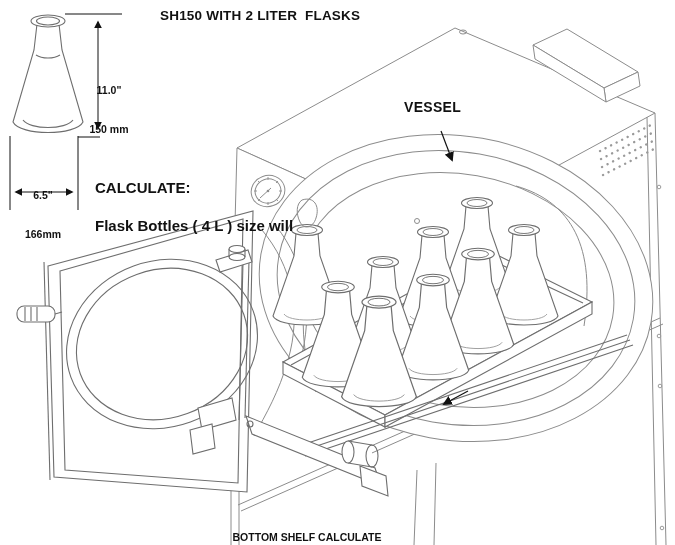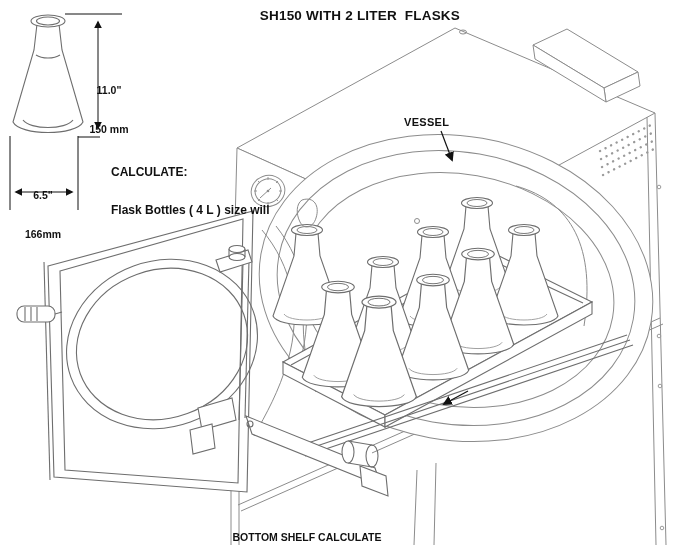--- a/index.html
+++ b/index.html
@@ -1,24 +1,24 @@
 <!DOCTYPE html>
 <html><head>
 <meta charset="utf-8">
 <style>
   html,body{margin:0;padding:0;background:#fff;}
   .stage{position:relative;width:675px;height:545px;background:#fff;overflow:hidden;
          font-family:"Liberation Sans",sans-serif;}
   .stage svg{position:absolute;left:0;top:0;}
   .lbl{position:absolute;color:#111;font-weight:bold;white-space:pre;line-height:1.15;}
-  .title{left:160px;top:8px;width:300px;text-align:right;font-size:13.5px;letter-spacing:.2px;}
+  .title{left:160px;top:8px;width:300px;text-align:left;font-size:13.5px;letter-spacing:.2px;}
   .hdim{left:84px;top:58px;width:50px;text-align:center;font-size:10.5px;line-height:13px;}
   .wdim{left:19px;top:163px;width:48px;text-align:center;font-size:10.5px;line-height:13px;}
-  .calc{left:95px;top:141px;font-size:12px;line-height:12.5px;margin-left:16px;}
-  .vessel{left:404px;top:116px;font-size:11px;letter-spacing:.3px;}
+  .calc{left:95px;top:157px;font-size:15px;line-height:12.5px;}
+  .vessel{left:404px;top:99px;font-size:14px;letter-spacing:.3px;}
   .shelf{left:222px;top:502px;width:170px;text-align:center;font-size:10.5px;line-height:14px;}
   .ln{stroke:#8c8c8c;stroke-width:1;fill:none;}
   .lnw{stroke:#8c8c8c;stroke-width:1;fill:#fff;}
   .dk{stroke:#6e6e6e;stroke-width:1.1;fill:none;}
   .dkw{stroke:#6e6e6e;stroke-width:1.1;fill:#fff;}
   .blk{stroke:#111;stroke-width:1.2;fill:none;}
 </style>
 </head>
 <body>
 

